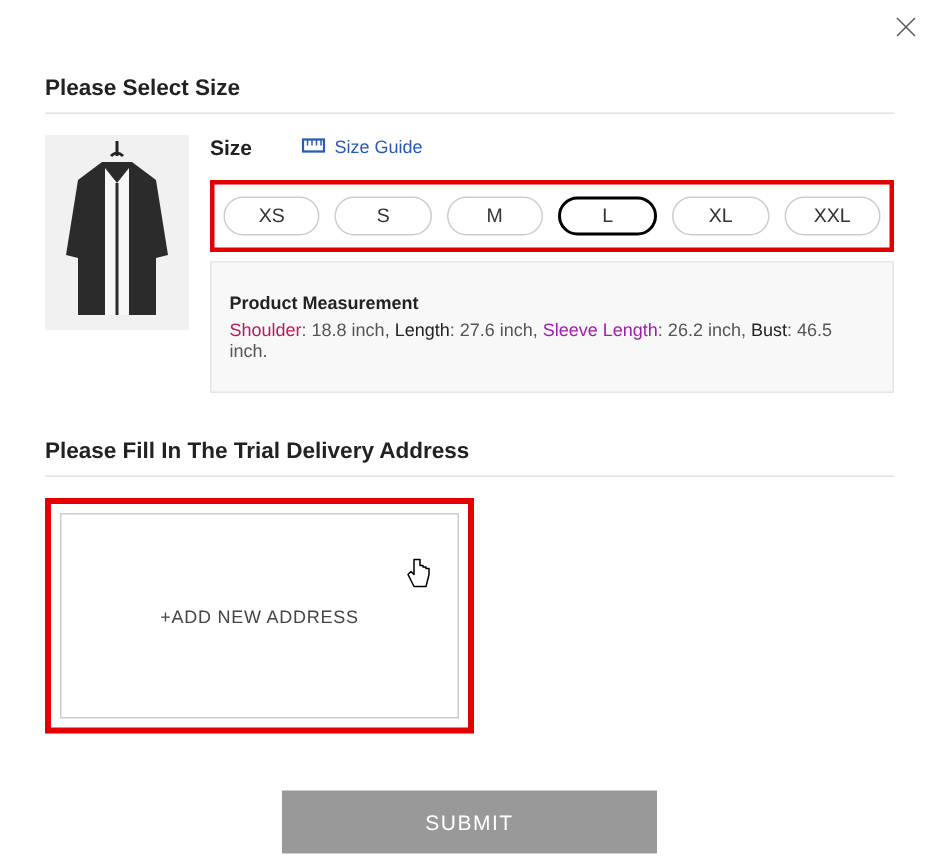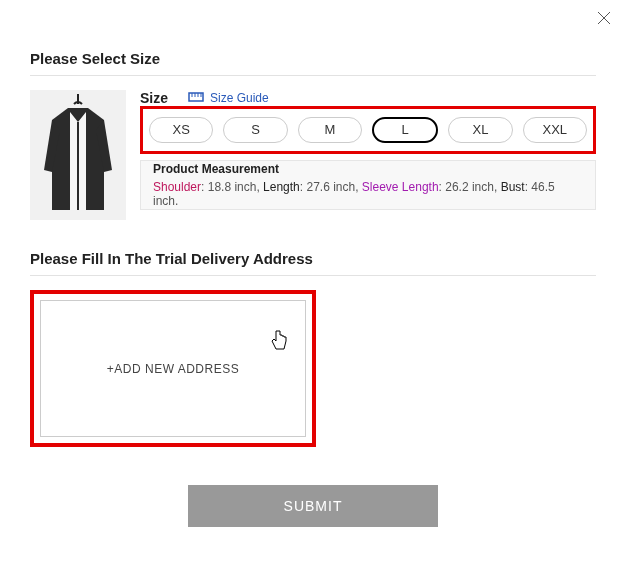--- a/index.html
+++ b/index.html
@@ -57,21 +57,22 @@
     flex: 1;
   }
   .product-title {
     font-size: 13px;
     color: #444;
     margin-bottom: 18px;
   }
   .size-row {
     display: flex;
     align-items: center;
-    gap: 10px;
+    gap: 23px;
+    margin-bottom: 14px;
   }
   .size-label {
     font-weight: bold;
     font-size: 14px;
   }
   .size-guide {
     display: flex;
     align-items: center;
     gap: 6px;
     color: #2a5ab9;
@@ -100,21 +101,21 @@
     background: #fff;
   }
   .size-pill.selected {
     border: 2px solid #000;
     line-height: 22px;
     font-weight: 500;
   }
   .measure-box {
     border: 1px solid #e6e6e6;
     background: #f8f8f8;
-    padding: 1px 12px;
+    padding: 20px 12px;
     font-size: 12px;
     color: #555;
   }
   .measure-title {
     font-weight: bold;
     color: #222;
     margin-bottom: 4px;
     font-size: 12px;
   }
   .addr-section { margin-top: 30px; }

